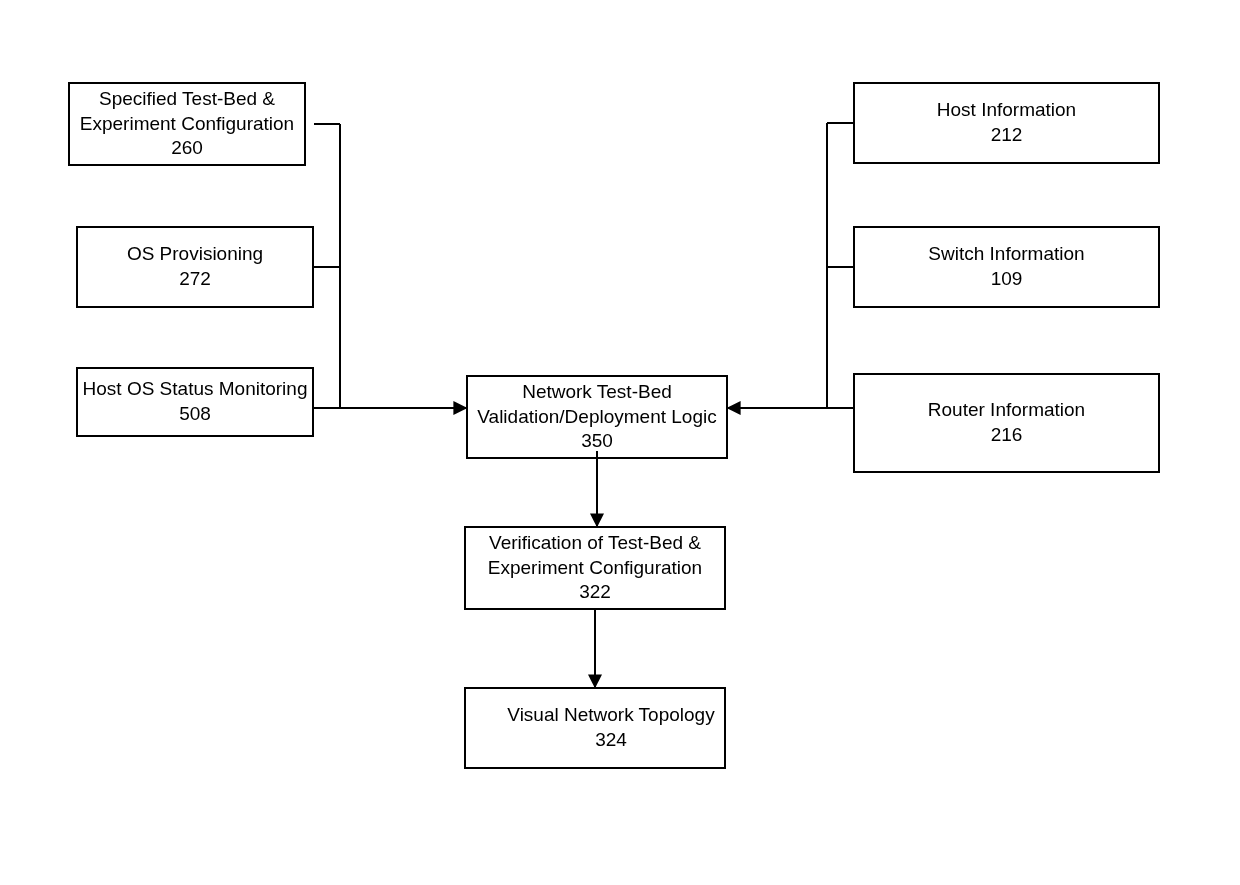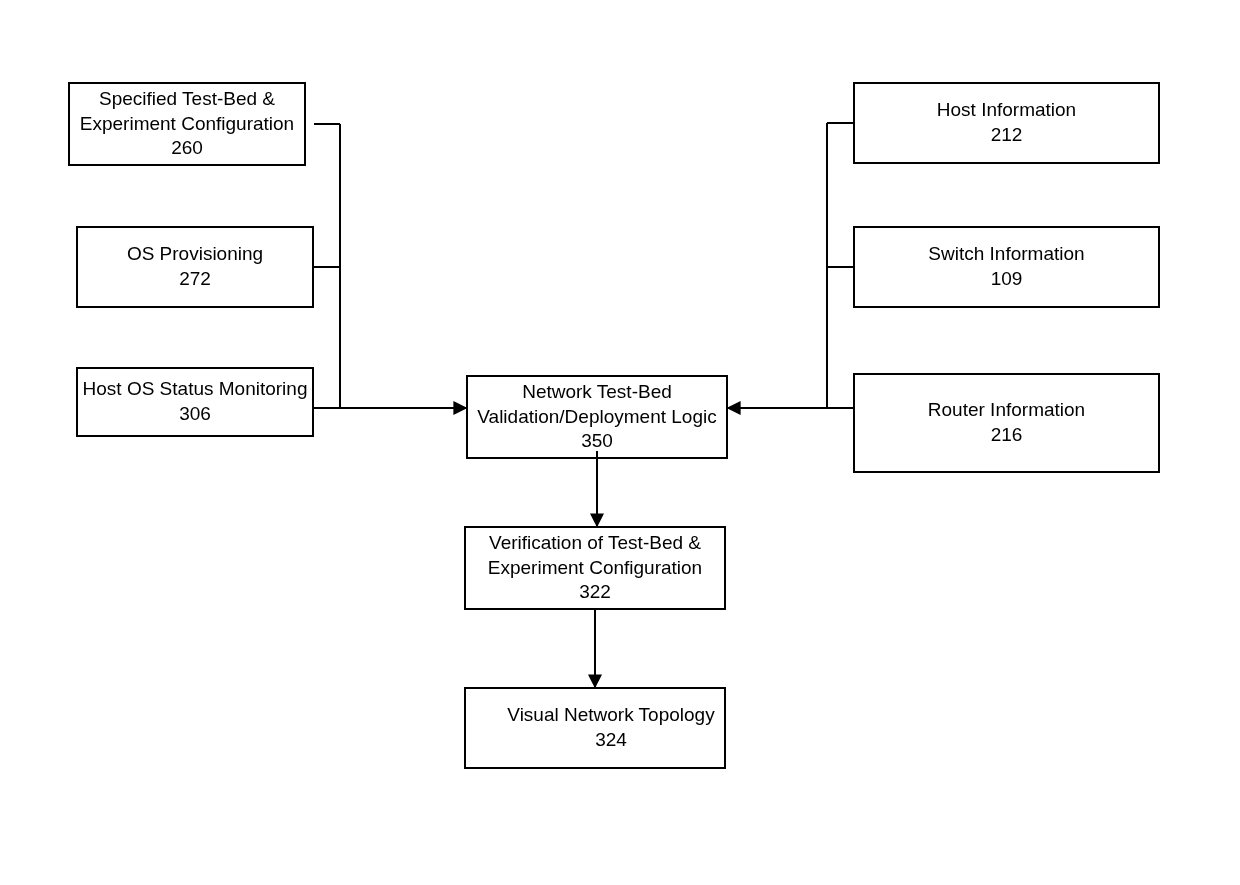--- a/index.html
+++ b/index.html
@@ -55,21 +55,21 @@
     <span class="num">260</span>
   </div>
 
   <div class="box" style="left:76px; top:226px; width:238px; height:82px;">
     <span class="title">OS Provisioning</span>
     <span class="num">272</span>
   </div>
 
   <div class="box" style="left:76px; top:367px; width:238px; height:70px;">
     <span class="title">Host OS Status Monitoring</span>
-    <span class="num">306</span>
+    <span class="num">508</span>
   </div>
 
   <div class="box" style="left:466px; top:367px; width:262px; height:84px;margin-top:8px;">
     <span class="title">Network Test-Bed Validation/Deployment Logic</span>
     <span class="num">350</span>
   </div>
 
   <div class="box" style="left:853px; top:82px; width:307px; height:82px;text-align:center;">
     <span class="title">Host Information</span>
     <span class="num">212</span>

